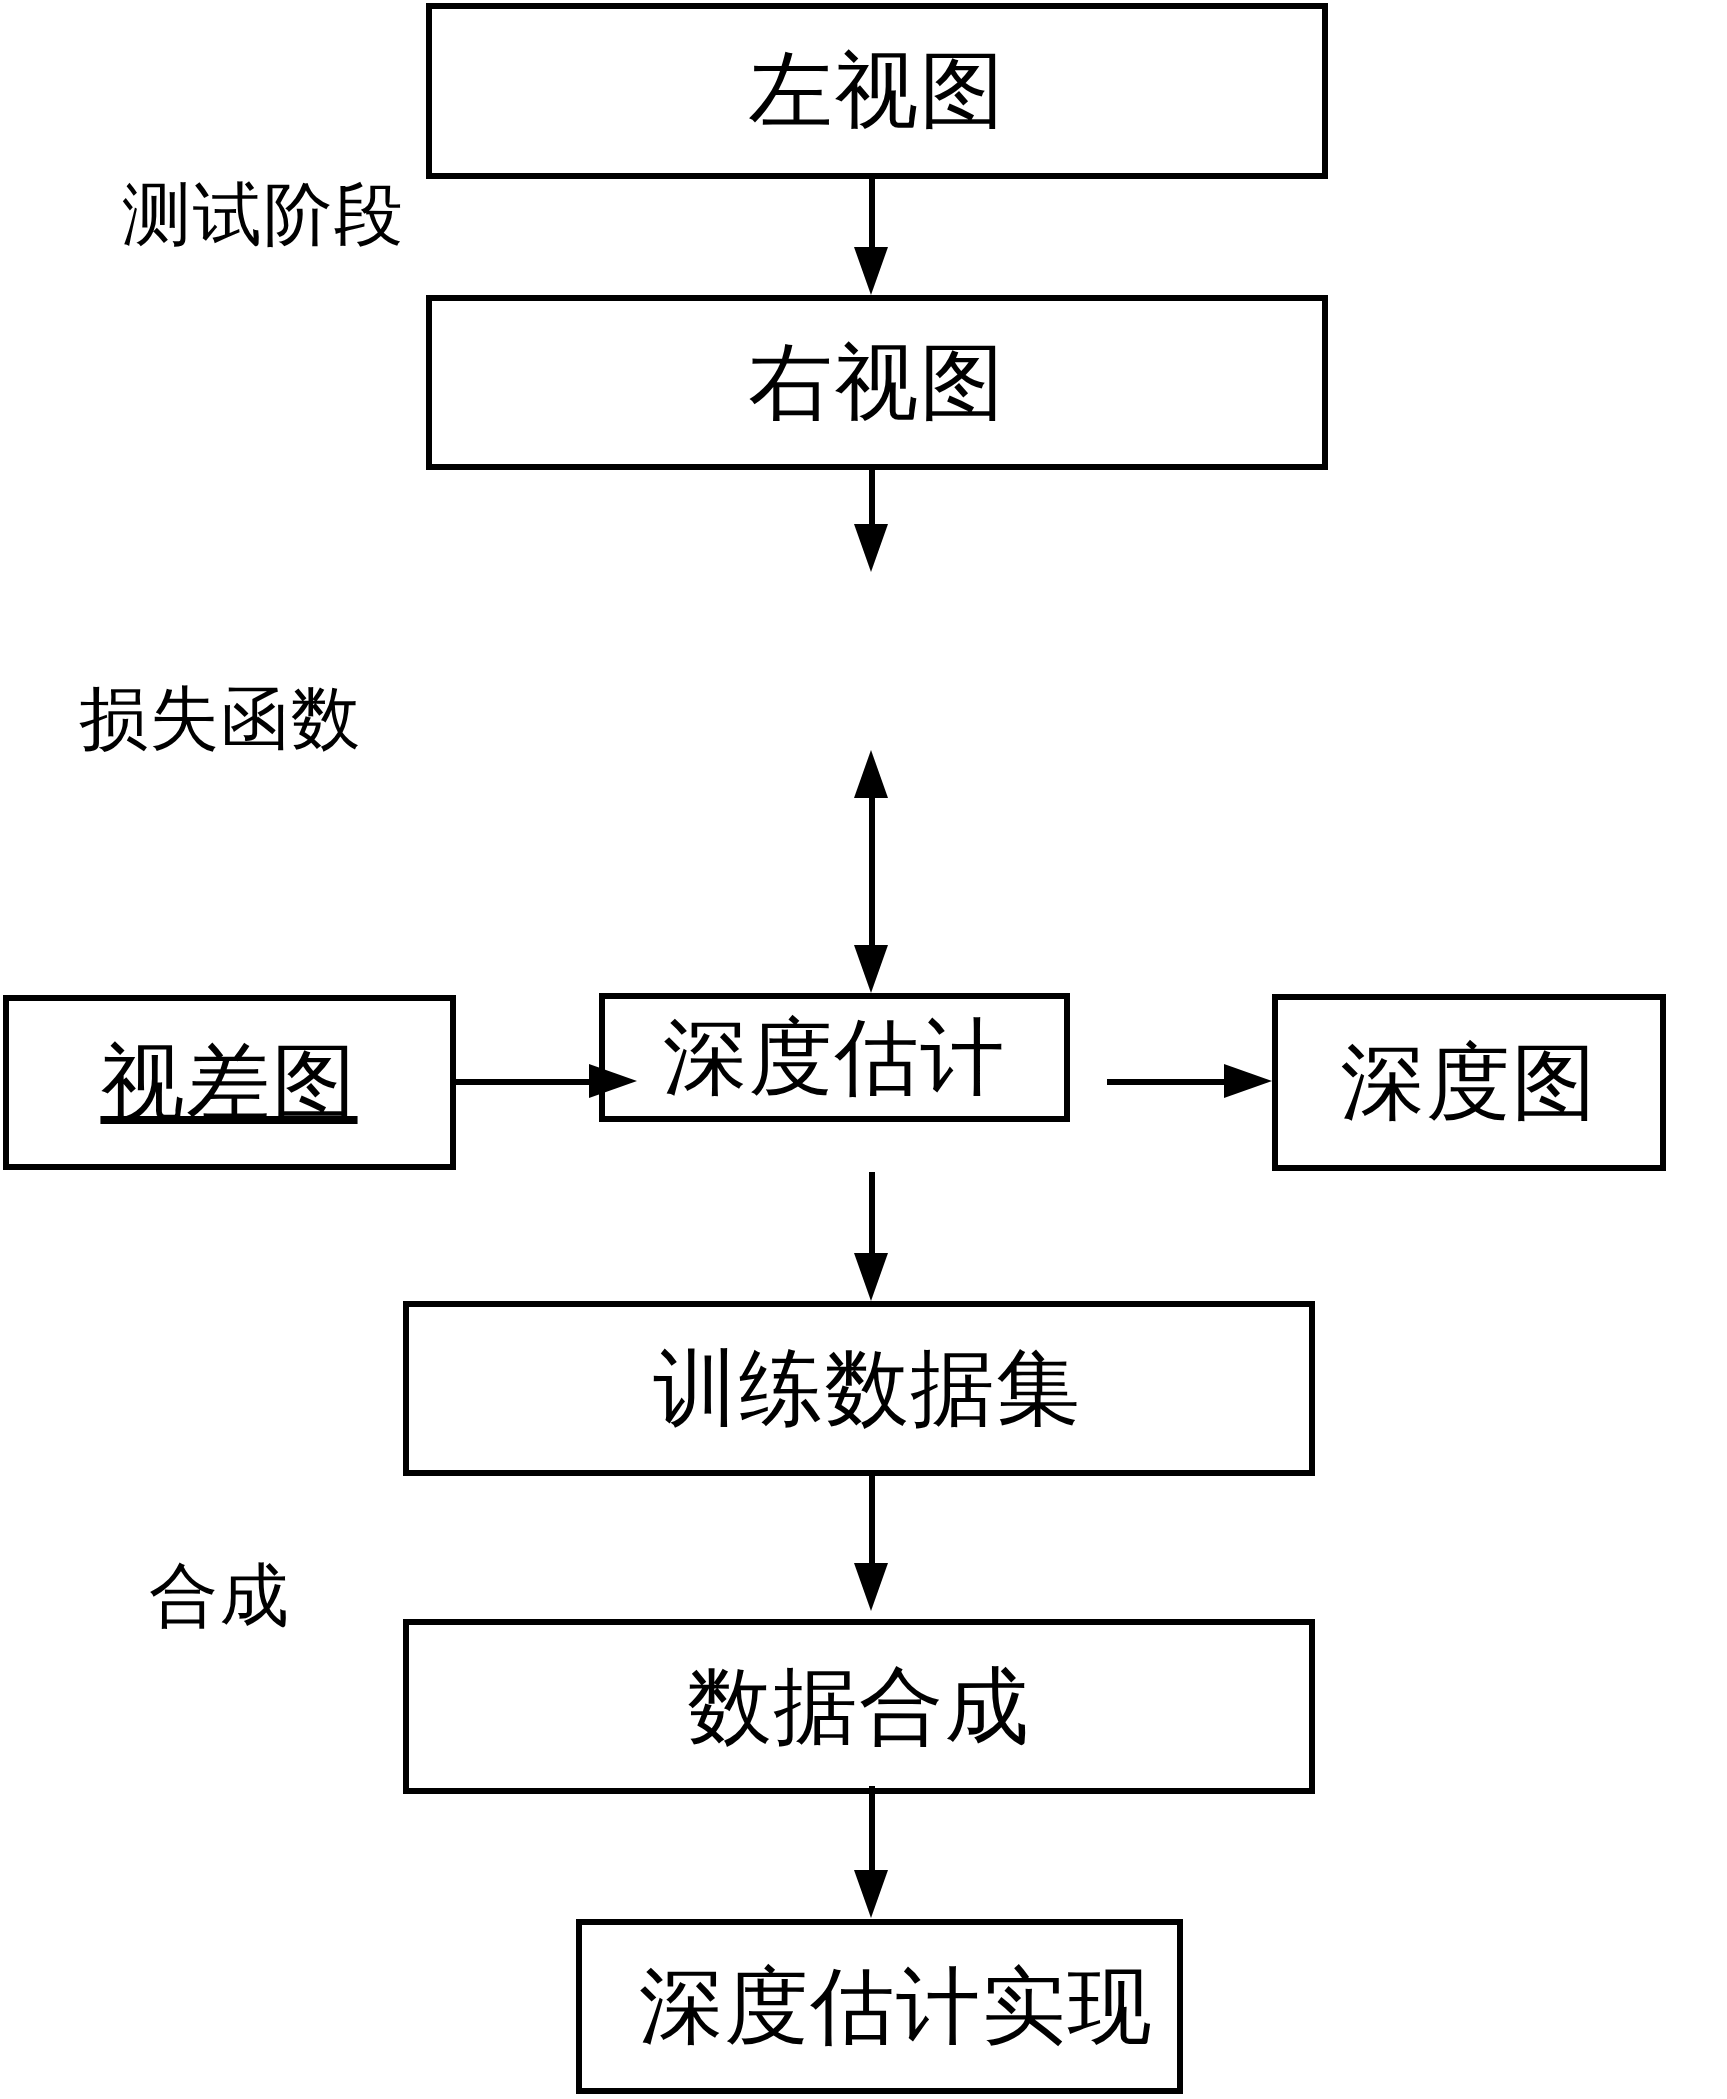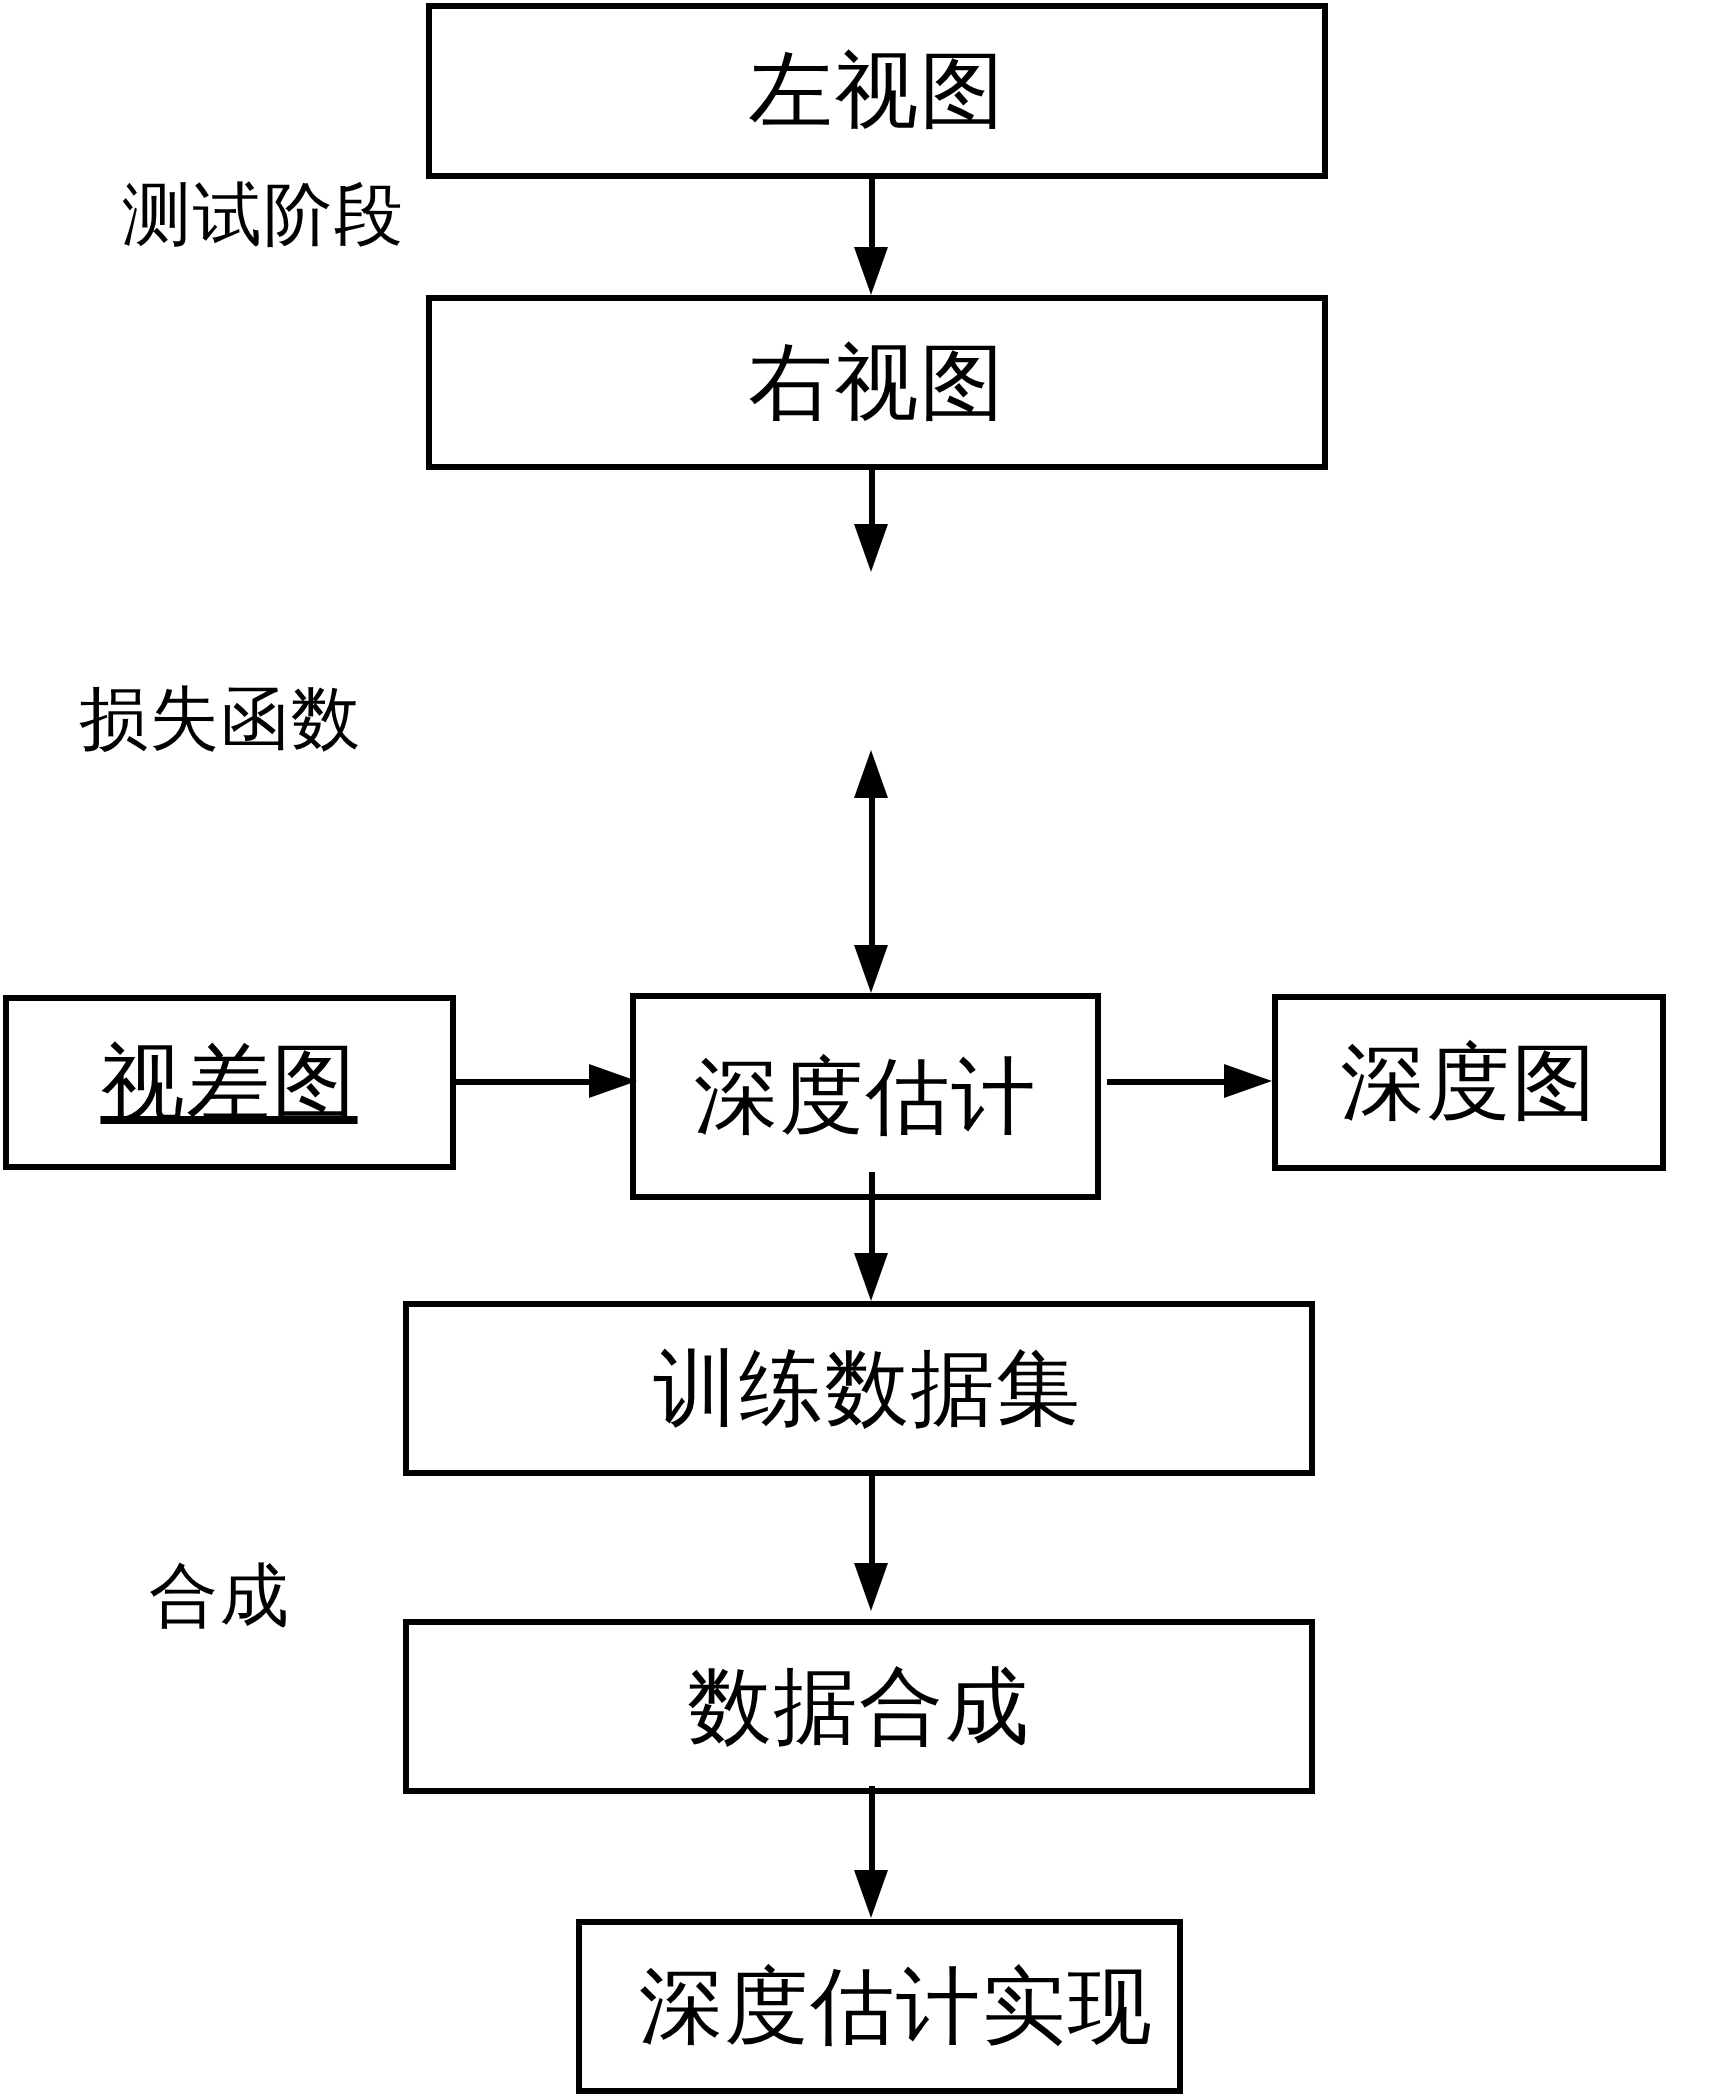--- a/index.html
+++ b/index.html
@@ -75,21 +75,21 @@
 
   <div class="side-label" style="left:149px; top:1550px;">合成</div>
 
   <div class="node" style="left:426px; top:295px; width:902px; height:175px;">右视图</div>
 
   <div class="node" style="left:426px; top:2.5px; width:902px; height:176px;">左视图</div>
 
 
   <div class="node" style="left:2.5px; top:995px; width:453px; height:175px;text-decoration:underline;">视差图</div>
 
-  <div class="node" style="left:630px; top:993px; width:471px; height:207px;">深度估计</div>
+  <div class="node" style="left:599px; top:993px; width:471px; height:129px;">深度估计</div>
 
   <div class="node" style="left:1272px; top:994px; width:394px; height:177px;">深度图</div>
 
   <div class="node" style="left:403px; top:1301px; width:912px; height:175px;padding-left:17px;">训练数据集</div>
 
   <div class="node" style="left:403px; top:1611px; width:912px; height:175px;margin-top:8px;">数据合成</div>
 
   <div class="node" style="left:576px; top:1919px; width:607px; height:175px;padding-left:33px;">深度估计实现</div>
 
   <div>

